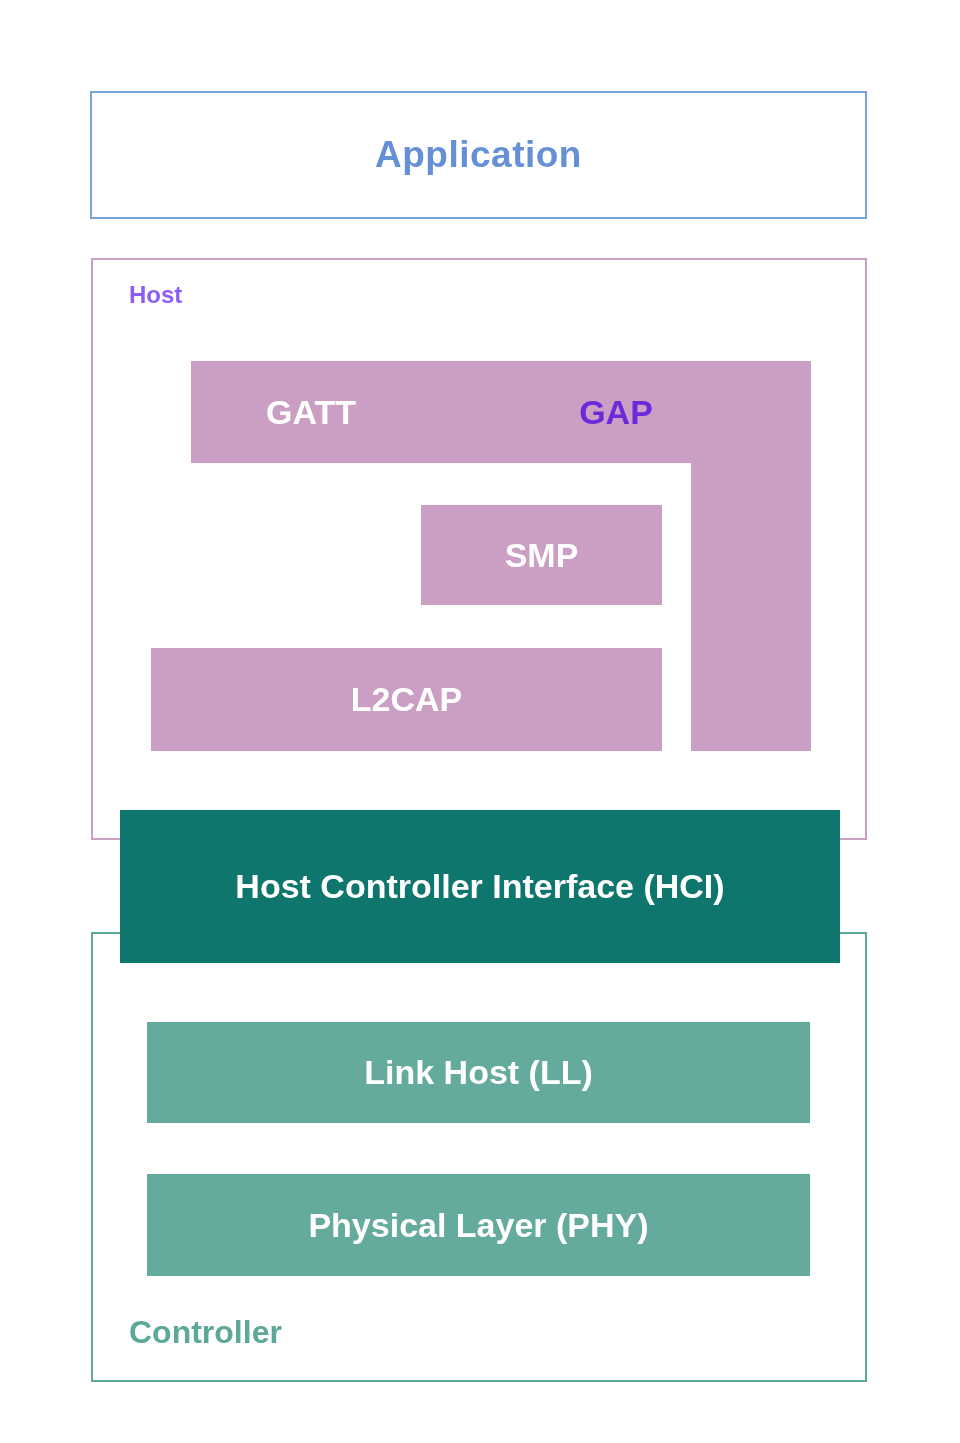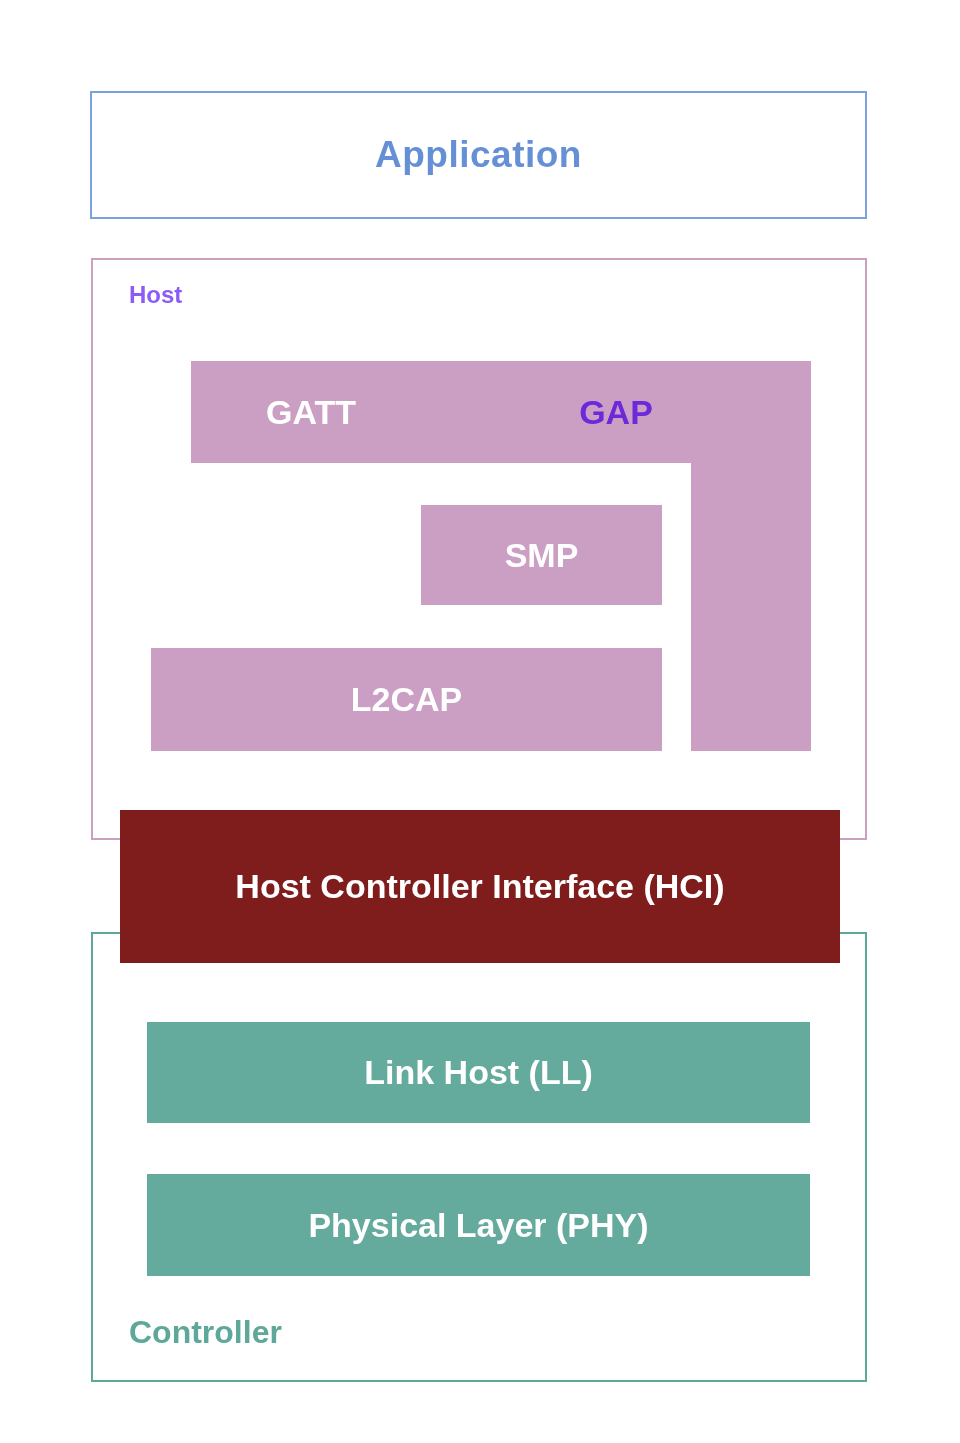--- a/index.html
+++ b/index.html
@@ -106,21 +106,21 @@
     font-size: 34px;
     font-weight: bold;
   }
 
   
   .hci-box {
     left: 120px;
     top: 810px;
     width: 720px;
     height: 153px;
-    background: #7f1d1d;
+    background: #0f766e;
     color: #ffffff;
     display: flex;
     align-items: center;
     justify-content: center;
     font-size: 34px;
     font-weight: bold;
     z-index: 5;
   }
 
   

